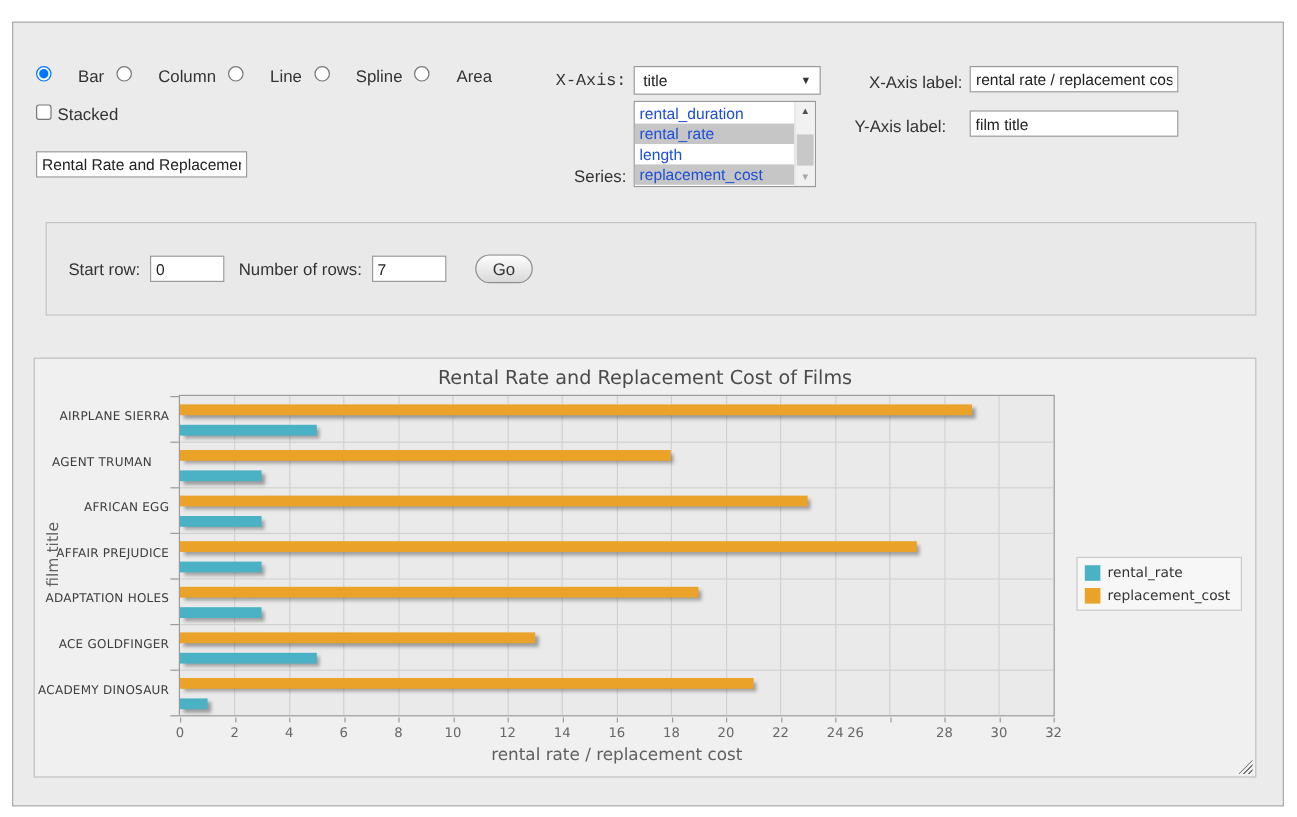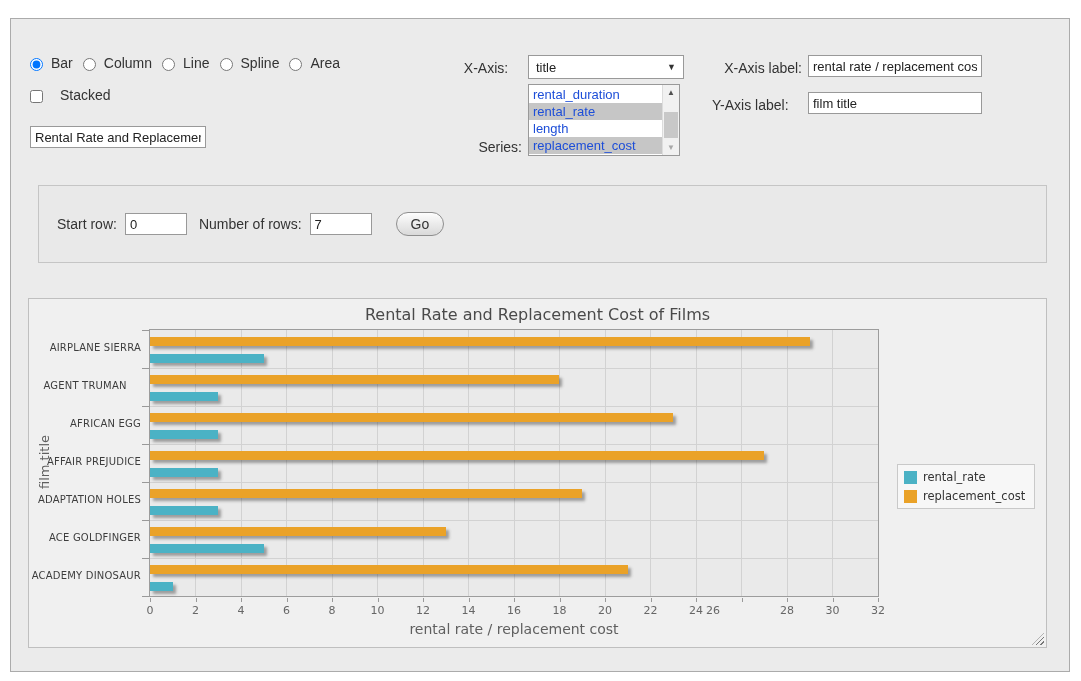--- a/index.html
+++ b/index.html
@@ -13,32 +13,32 @@
   .panel-legend { position:absolute; left:28px; top:7px; z-index:3;
     background:#ffffff; border:1px solid #9f9f9f; padding:4px 14px;
     font-size:14px; font-weight:bold; color:#333;
     box-shadow:1px 2px 3px rgba(0,0,0,0.18); }
 
   .lbl { font-size:14px; color:#333; }
 
   
   .radio-row { position:absolute; left:30px; top:55px; display:flex;
     align-items:center; gap:10px; font-size:14px; color:#333; }
-  .radio-item { display:flex; align-items:flex-end; gap:8px; cursor:default; }
+  .radio-item { display:flex; align-items:flex-start; gap:22px; cursor:default; }
   .radio-item input { margin:0; }
 
   .stacked-row { position:absolute; left:30px; top:87px; display:flex;
-    align-items:flex-end; gap:17px; font-size:14px; color:#333; }
+    align-items:flex-start; gap:5px; font-size:14px; color:#333; }
 
   input[type=text] { background:#fff; border:1px solid #999; font-size:13px;
     color:#222; padding:2px 4px; height:22px; }
   .title-input { position:absolute; left:30px; top:126px; width:176px; }
 
   
-  .xaxis-lbl { position:absolute; left:450px; top:60px; width:72px; text-align:center; }
+  .xaxis-lbl { position:absolute; left:450px; top:60px; width:72px; text-align:right;font-family:Liberation Mono, monospace; }
   .select { position:absolute; left:528px; top:55px; width:156px; height:24px;
     background:#fff; border:1px solid #999; font-size:13px; color:#222;
     display:flex; align-items:center; padding:0 7px; }
   .select .arrow { margin-left:auto; font-size:9px; color:#333; }
 
   
   .series-lbl { position:absolute; left:450px; top:139px; width:72px; text-align:right; }
   .listbox { position:absolute; left:528px; top:84px; width:152px; height:72px;
     background:#fff; border:1px solid #999; overflow:hidden; }
   .list-items { position:absolute; left:0; top:1px; right:17px; }

